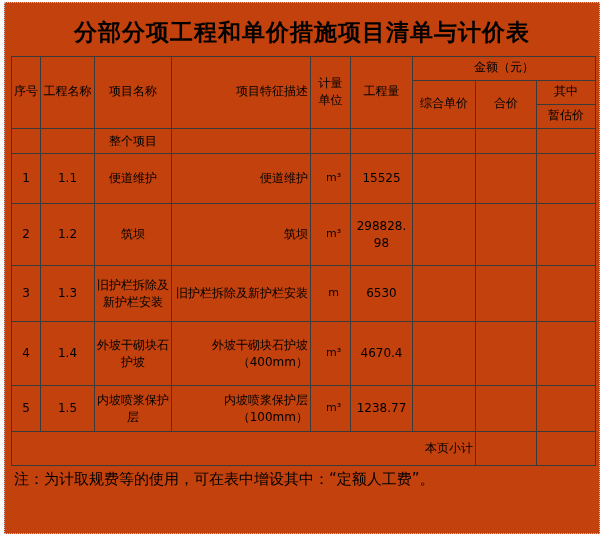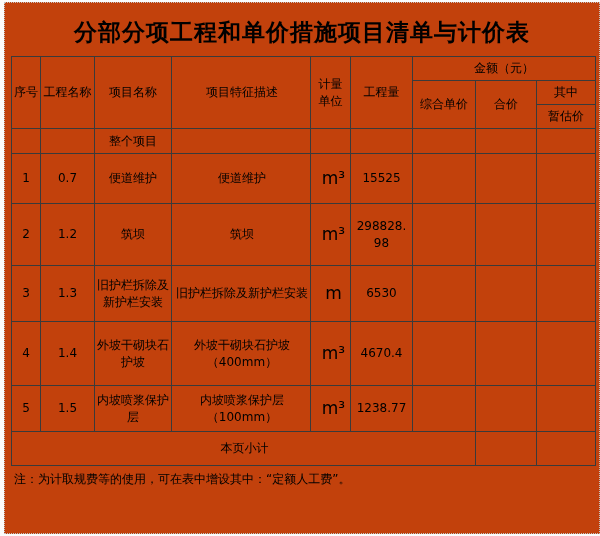--- a/index.html
+++ b/index.html
@@ -24,28 +24,28 @@
   table { border-collapse:collapse; table-layout:fixed; width:584px; }
   td {
     border:1px solid #3a3a3a;
     font-size:12px; line-height:1.35;
     text-align:center; vertical-align:middle;
     padding:1px 2px; overflow:hidden;
     word-break:break-word;
   }
   .info-table td { height:44px; font-size:12px; }
   .main-table { margin-top:-1px; }
-  .main-table td.al { text-align:center; padding-left:4px; }
+  .main-table td.al { text-align:right; padding-left:4px; }
   .qty { word-break:break-all;margin-top:44px; }
-  .unit { font-size:17px;padding-left:8px; }
-  .h24 td { height:24px; }
+  .unit { font-size:11px;padding-left:8px; }
+  .h24 td { height:24px;font-family:Liberation Mono, monospace; }
   .note {
     height:26px;
     display:flex; align-items:center;
-    font-size:12px; padding-left:3px;
+    font-size:15px; padding-left:3px;
     white-space:pre;
   }
   .pre { white-space:pre; }
 </style>
 </head>
 <body>
 
 <div class="page">
 
   <div class="title-bar">分部分项工程和单价措施项目清单与计价表</div>
@@ -89,21 +89,21 @@
         <td class="al"></td>
         <td></td>
         <td></td>
         <td></td>
         <td></td>
         <td></td>
       </tr>
 
       <tr style="height:50px">
         <td>1</td>
-        <td>0.7</td>
+        <td>1.1</td>
         <td>便道维护</td>
         <td class="al">便道维护</td>
         <td class="unit">m³</td>
         <td class="qty">15525</td>
         <td></td>
         <td></td>
         <td></td>
       </tr>
       <tr style="height:62px">
         <td>2</td>

